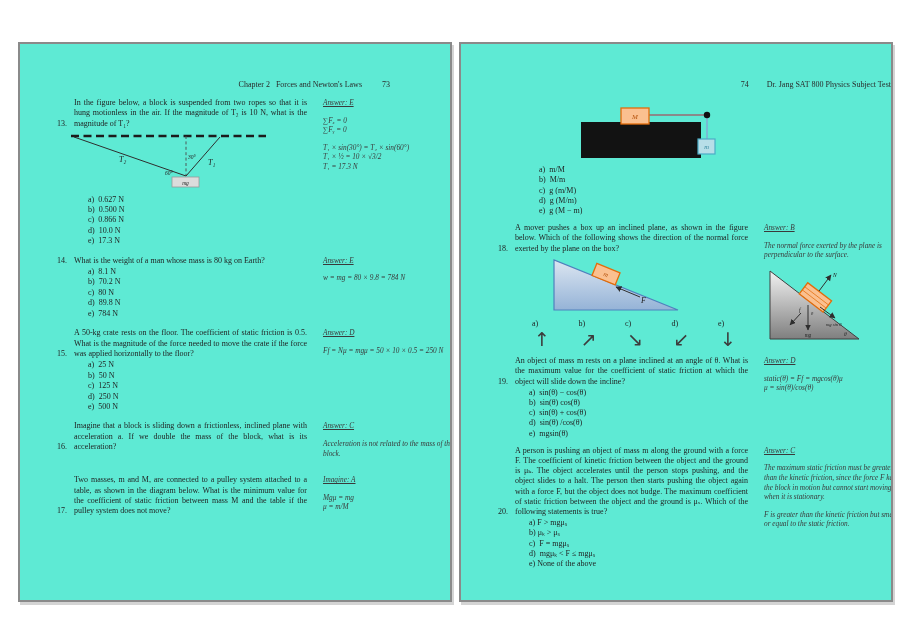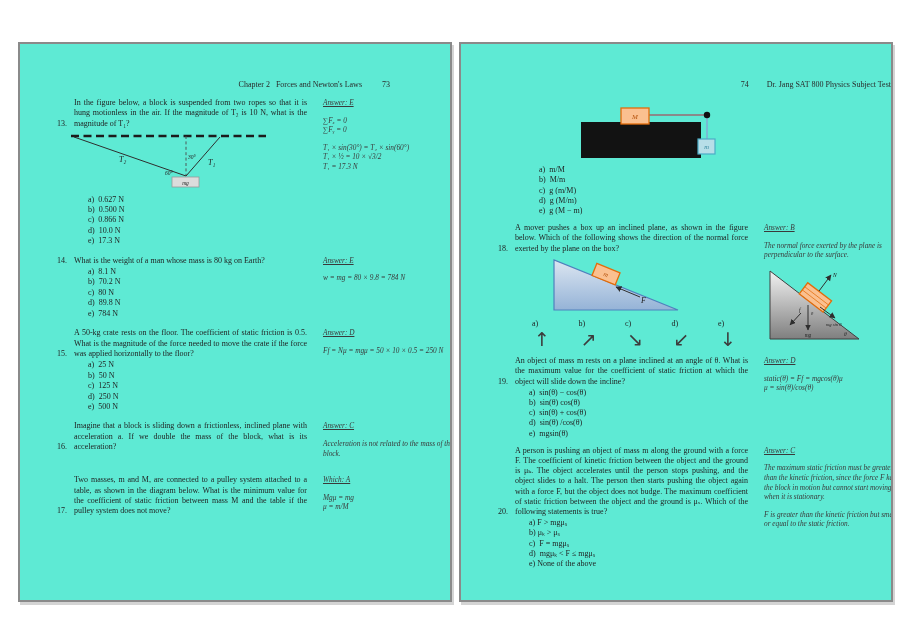--- a/index.html
+++ b/index.html
@@ -185,21 +185,21 @@
     </div>
 
     <div class="qrow">
       <div class="qmain">
         <div class="qhead">
           <span class="qnum">17.</span>
           <div class="qtext">Two masses, m and M, are connected to a pulley system attached to a table, as shown in the diagram below. What is the minimum value for the coefficient of static friction between mass M and the table if the pulley system does not move?</div>
         </div>
       </div>
       <div class="anscol">
-        <div class="ans-label">Which: A</div>
+        <div class="ans-label">Imagine: A</div>
         <div class="sol">
             <div class="sol-line">Mgμ = mg</div>
             <div class="sol-line">μ = m/M</div>
           </div>
       </div>
     </div>
 
   </div>
 </div>
 

